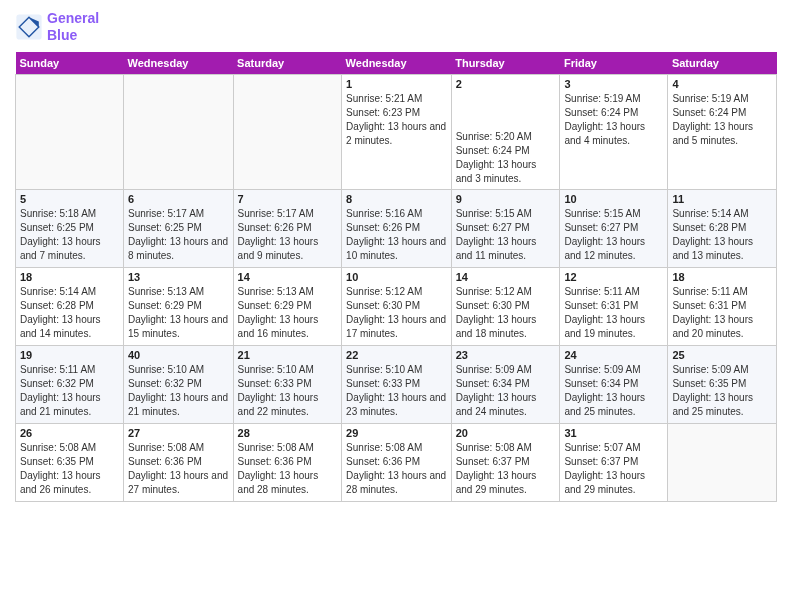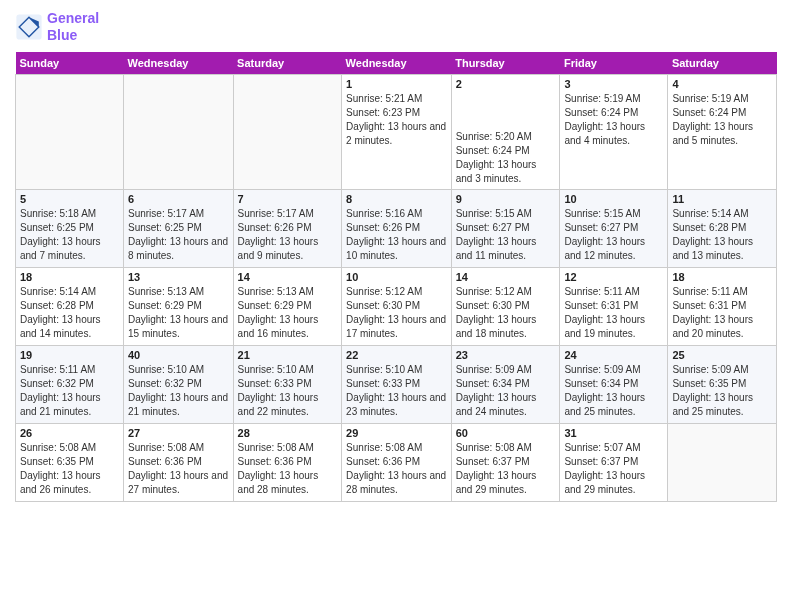--- a/index.html
+++ b/index.html
@@ -300,21 +300,21 @@
 Sunset: 6:36 PM
 Daylight: 13 hours and 28 minutes.</div>
           </td>
           <td>
             <div class="day-num">29</div>
             <div class="day-info" style="white-space: pre-line;">Sunrise: 5:08 AM
 Sunset: 6:36 PM
 Daylight: 13 hours and 28 minutes.</div>
           </td>
           <td>
-            <div class="day-num">60</div>
+            <div class="day-num">20</div>
             <div class="day-info" style="white-space: pre-line;">Sunrise: 5:08 AM
 Sunset: 6:37 PM
 Daylight: 13 hours and 29 minutes.</div>
           </td>
           <td>
             <div class="day-num">31</div>
             <div class="day-info" style="white-space: pre-line;">Sunrise: 5:07 AM
 Sunset: 6:37 PM
 Daylight: 13 hours and 29 minutes.</div>
           </td>

